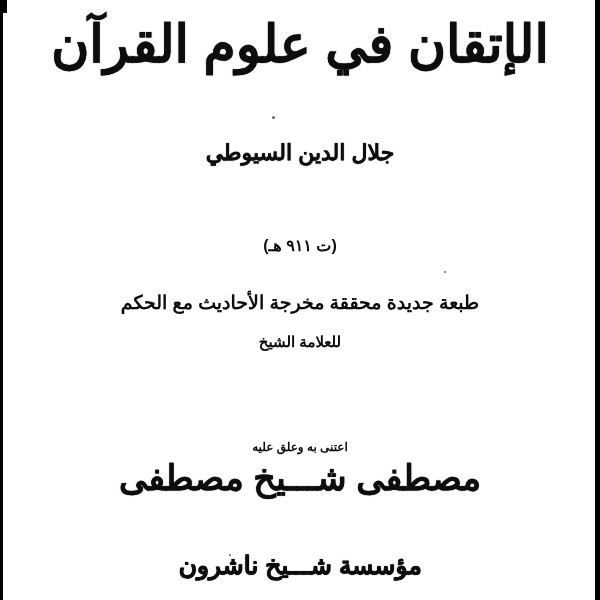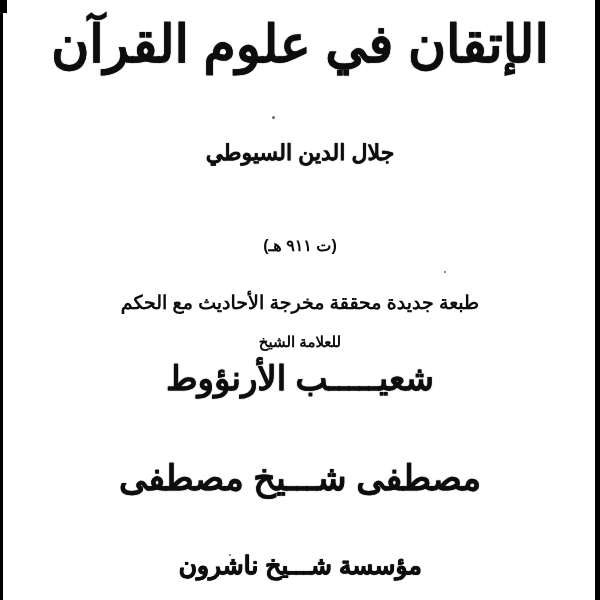--- a/index.html
+++ b/index.html
@@ -132,22 +132,22 @@
 
   <div class="line author-name">جلال الدين السيوطي</div>
 
 
   <div class="line author-death">(ت ٩١١ هـ)</div>
 
   <div class="line editor-title">للعلامة الشيخ</div>
 
   <div class="line edition-note">طبعة جديدة محققة مخرجة الأحاديث مع الحكم</div>
 
-  <div class="line editor-name">شعيـــــب الأرنؤوط</div>
 
+  <div class="line annotator-note">اعتنى به وعلق عليه</div>
 
   <div class="line annotator-name">مصطفى شـــيخ مصطفى</div>
 
   <div class="line publisher-name">مؤسسة شـــيخ ناشرون</div>
 
   <div class="speck speck-1"></div>
   <div class="speck speck-2"></div>
   <div class="speck speck-3"></div>
 
 </div>

